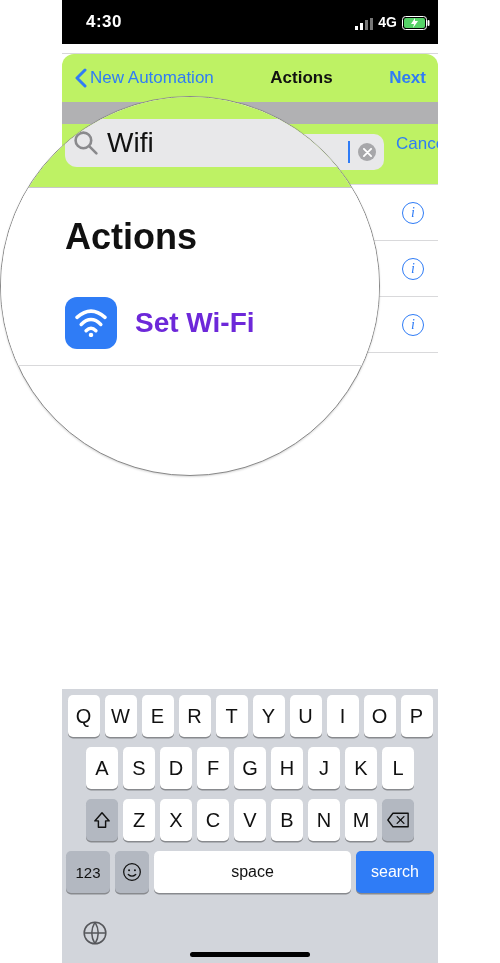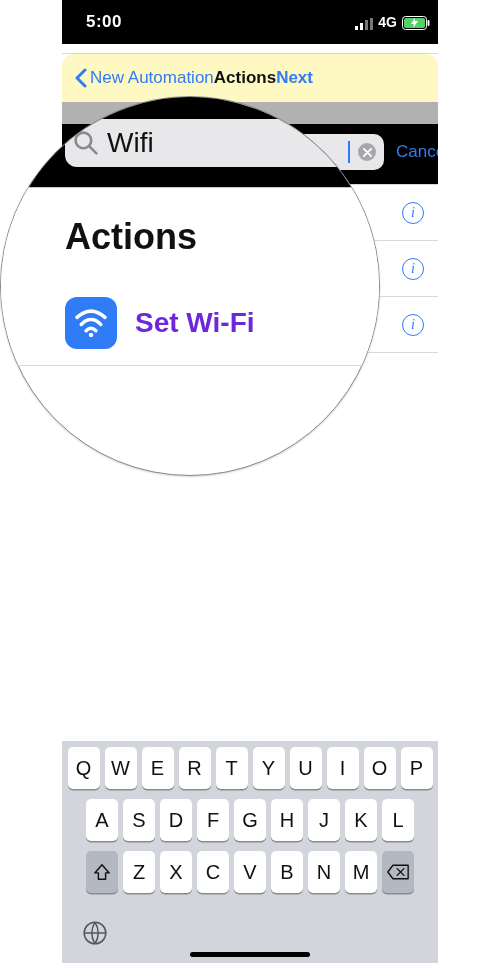--- a/index.html
+++ b/index.html
@@ -13,27 +13,27 @@
   .signal-svg { display:block; }
   .battery { display:block; }
 
   
   .left-col, .right-col { position:absolute; top:0; width:62px; height:963px; background:#fff; z-index:5; }
   .left-col { left:0; } .right-col { right:0; }
 
   
   .phone { position:absolute; left:62px; top:44px; width:376px; height:919px; background:#fff; }
   .sheet-peek { height:10px; background:#fff; border-bottom:1px solid #d7d7d9;}
-  .navbar { height:48px; background:#fef9c3; border-top-left-radius:12px; border-top-right-radius:12px; display:flex; align-items:center; padding:0 12px;}
+  .navbar { height:48px; background:#bef264; border-top-left-radius:12px; border-top-right-radius:12px; display:flex; align-items:center; justify-content:space-between; padding:0 12px;}
   .nav-back { display:flex; align-items:center; gap:2px; color:#2f7cf6; font-size:17px; }
   .nav-title { font-weight:700; font-size:17px; color:#111; }
   .nav-next { color:#2f7cf6; font-weight:700; font-size:17px; }
   .graystrip { height:22px; background:#b1b1b3; }
 
-  .searchrow { display:flex; align-items:center; gap:12px; padding:10px 12px 14px 12px; background:#000000; }
+  .searchrow { display:flex; gap:12px; padding:10px 12px 14px 12px; background:#bef264; }
   .searchbox { flex:1; height:36px; background:#e8e8ea; border-radius:10px; display:flex; align-items:center; padding:0 8px; gap:8px; }
   .searchbox input { flex:1; border:none; background:transparent; font-size:18px; color:#111; outline:none; }
   .cursor { width:2px; height:22px; background:#2f7cf6; }
   .clearbtn { width:18px; height:18px; border-radius:50%; background:#a7a7aa; display:flex; align-items:center; justify-content:center; }
   .cancel-link { color:#2f7cf6; font-size:17px; }
 
   .list { border-top:1px solid #d9d9db; }
   .row { height:56px; border-bottom:1px solid #d9d9db; display:flex; align-items:center; padding:0 14px; background:#fff; position:relative;}
   .row .info { position:absolute; right:14px; top:50%; transform:translateY(-50%); width:22px; height:22px; border:1.8px solid #2f7cf6; border-radius:50%; display:flex; align-items:center; justify-content:center;}
   .row .info span { color:#2f7cf6; font-family:Georgia,serif; font-style:italic; font-size:14px; line-height:1; }
@@ -66,21 +66,21 @@
   .mag .divider-top { border-top:1px solid #c8c8ca; } 
 </style>
 </head>
 <body>
 
 <div class="canvas">
   <div class="left-col"></div>
   <div class="right-col"></div>
 
   <div class="statusband">
-    <div class="status-time">5:00</div>
+    <div class="status-time">4:30</div>
     <div class="status-right">
       <svg class="signal-svg" width="18" height="12" viewBox="0 0 18 12">
         <rect x="0" y="8" width="3" height="4" fill="#fff"></rect>
         <rect x="5" y="5" width="3" height="7" fill="#fff"></rect>
         <rect x="10" y="2" width="3" height="10" fill="#777"></rect>
         <rect x="15" y="0" width="3" height="12" fill="#777"></rect>
       </svg>
       <span>4G</span>
       <svg class="battery" width="28" height="14" viewBox="0 0 28 14">
         <rect x="0.5" y="0.5" width="24" height="13" rx="3" fill="none" stroke="#fff" stroke-width="1"></rect>
@@ -190,20 +190,33 @@
         <div class="key">B</div>
         <div class="key">N</div>
         <div class="key">M</div>
         <div class="key dark">
           <svg width="22" height="16" viewBox="0 0 26 18">
               <path d="M7 1 L25 1 L25 17 L7 17 L1 9 Z" fill="none" stroke="#111" stroke-width="1.6" stroke-linejoin="round"></path>
               <path d="M12 5 L20 13 M20 5 L12 13" stroke="#111" stroke-width="1.6" stroke-linecap="round"></path>
             </svg>
         </div>
       </div>
+      <div class="krow">
+        <div class="key num">123</div>
+        <div class="key emoji">
+          <svg width="20" height="20" viewBox="0 0 24 24">
+              <circle cx="12" cy="12" r="10" fill="none" stroke="#111" stroke-width="1.5"></circle>
+              <circle cx="8.5" cy="10" r="1.2" fill="#111"></circle>
+              <circle cx="15.5" cy="10" r="1.2" fill="#111"></circle>
+              <path d="M7.5 15 Q12 19 16.5 15" fill="none" stroke="#111" stroke-width="1.5" stroke-linecap="round"></path>
+            </svg>
+        </div>
+        <div class="key space">space</div>
+        <div class="key search">search</div>
+      </div>
       <div class="kbd-bottom">
         <svg width="26" height="26" viewBox="0 0 24 24">
             <circle cx="12" cy="12" r="10" fill="none" stroke="#56575b" stroke-width="1.4"></circle>
             <path d="M2 12 L22 12 M12 2 Q18 12 12 22 M12 2 Q6 12 12 22" fill="none" stroke="#56575b" stroke-width="1.4"></path>
           </svg>
       </div>
       <div class="home-ind"></div>
     </div>
   </div>
 

